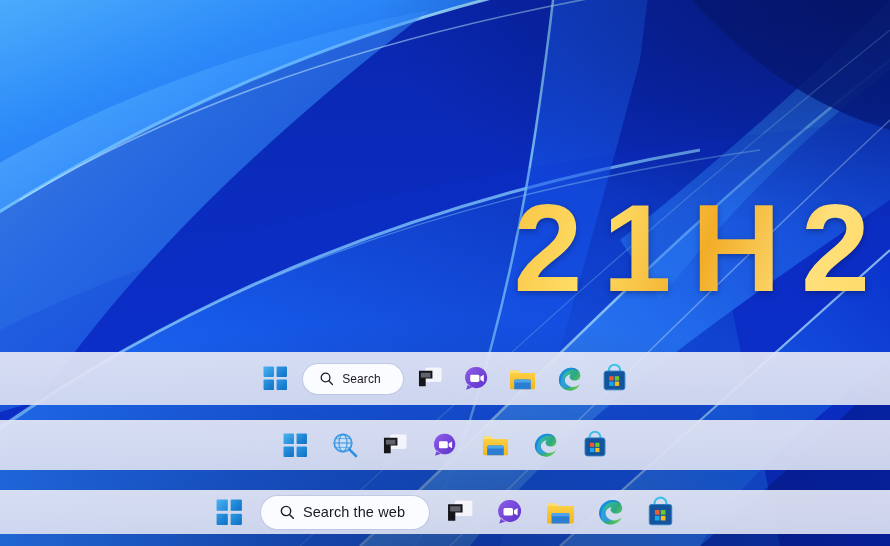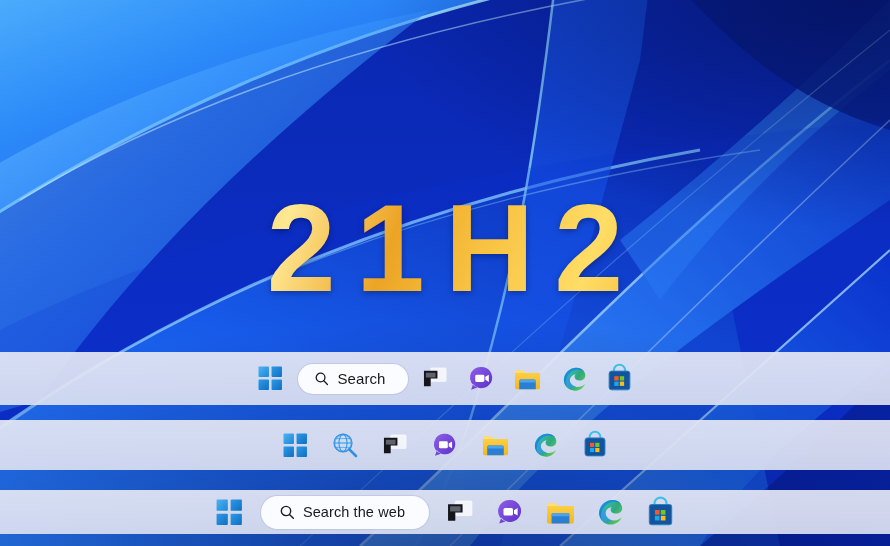--- a/index.html
+++ b/index.html
@@ -35,21 +35,21 @@
       radial-gradient(130% 80% at 50% 105%, rgba(2,10,70,0.55) 0%, rgba(2,10,70,0.0) 58%),
       radial-gradient(90% 70% at 96% 0%, rgba(2,8,60,0.50) 0%, rgba(2,8,60,0) 60%);
     pointer-events: none;
   }
 
   
   .bigtext {
     position: absolute;
     left: 0; right: 0;
     top: 186px;
-    text-align: center;
+    text-align: right;
     font-family: "Liberation Sans", sans-serif;
     font-size: 124px;
     font-weight: 700;
     letter-spacing: 20px;
     line-height: 1.0;
     text-indent: 20px;
     background-image: linear-gradient(110deg,
         #ffe680 0%, #ffd95e 12%, #f7c23a 24%,
         #ffe98f 34%, #f0a828 46%, #f6bb36 56%,
         #ffd75a 68%, #f5b62f 80%, #ffe display 88%, #ffe07a 100%);
@@ -103,21 +103,21 @@
     display: flex;
     align-items: center;
     gap: 8px;
     background: #fbfcff;
     border-radius: 999px;
     box-shadow: 0 0 0 1px rgba(160,170,205,0.35);
     color: #1a1a1e;
     font-size: 14px;
     white-space: nowrap;
   }
-  .tb1 .searchpill { height: 30px; padding: 0 22px 0 16px; font-size: 15px; }
+  .tb1 .searchpill { height: 30px; padding: 0 22px 0 16px; font-size: 12px; }
   .tb3 .searchpill { height: 33px; padding: 0 24px 0 18px; font-size: 14.5px; }
   .searchpill .lbl { letter-spacing: 0.1px; }
 
   svg { display: block; overflow: visible; }
 </style>
 </head>
 <body>
 
 <div id="screen">
 

